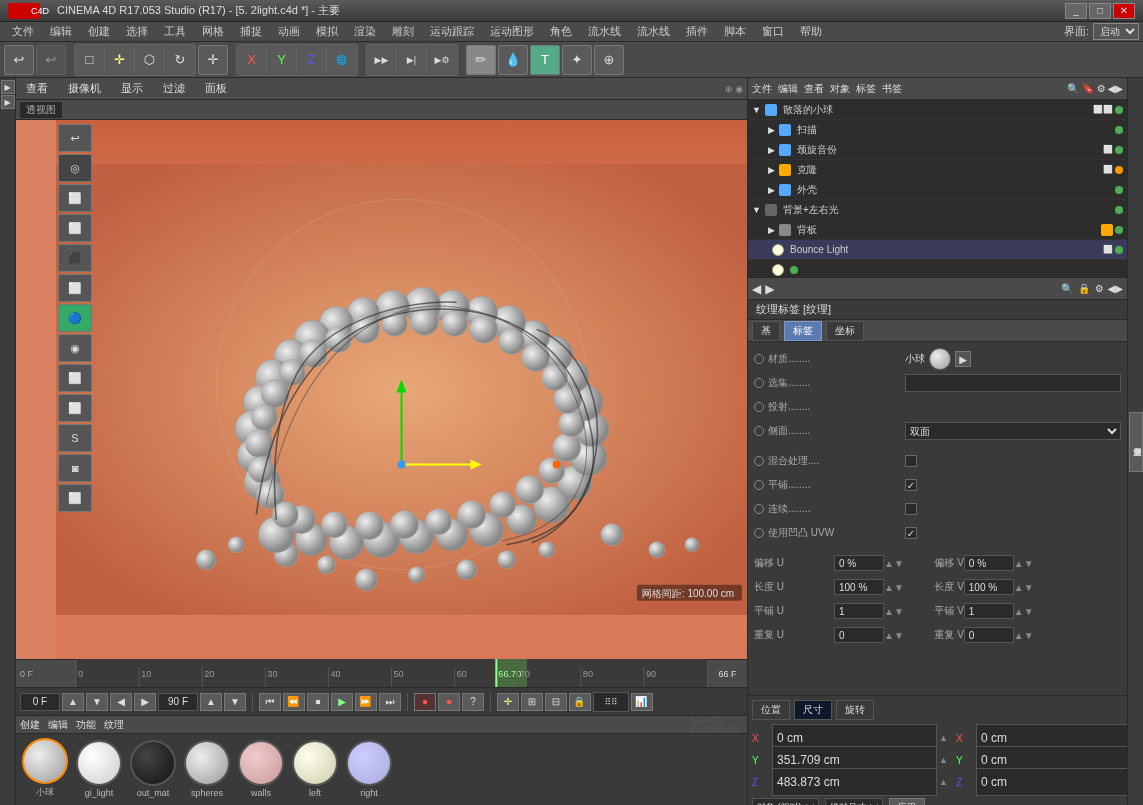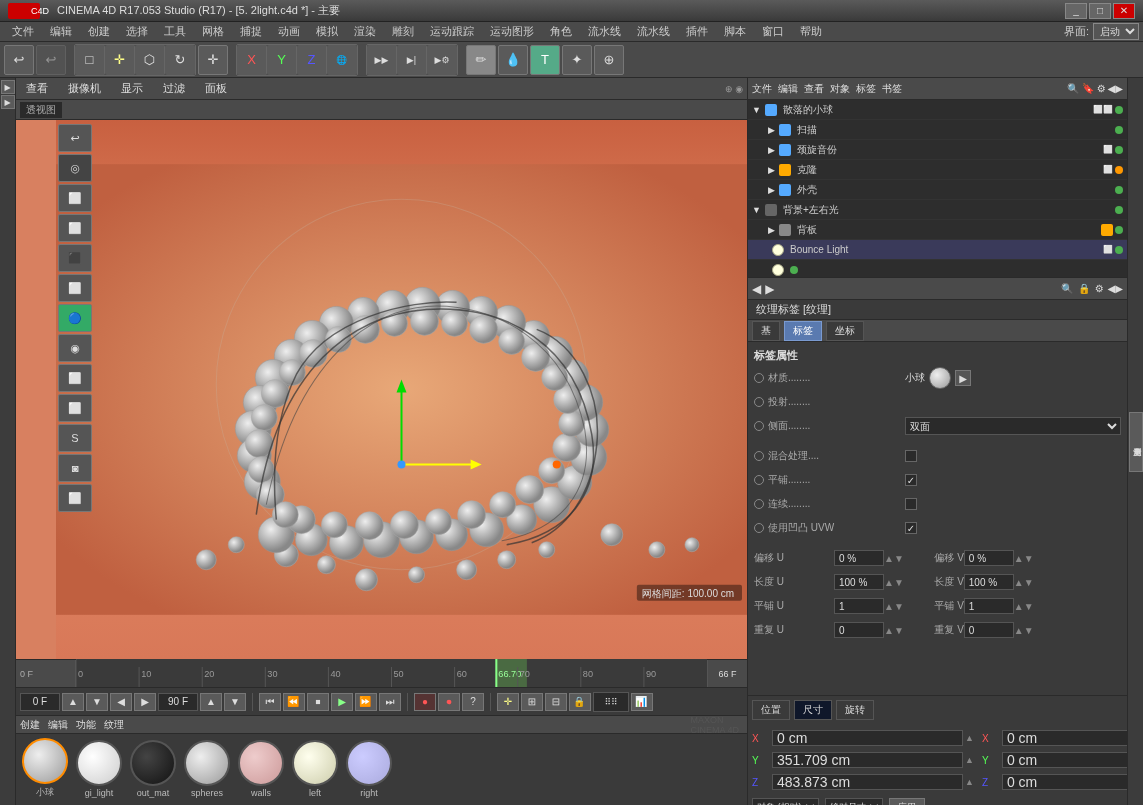--- a/index.html
+++ b/index.html
@@ -89,21 +89,21 @@
     .attr-input { width: 100%; height: 18px; background: #2a2a2a; border: 1px solid #555; color: #ddd; font-size: 10px; padding: 1px 4px; }
     .attr-select { width: 100%; height: 18px; background: #2a2a2a; border: 1px solid #555; color: #ddd; font-size: 10px; }
     .attr-check { width: 12px; height: 12px; background: #2a2a2a; border: 1px solid #666; display: flex; align-items: center; justify-content: center; }
     .checkmark { color: #ddd; font-size: 10px; }
 
     
     #coord-panel { height: 110px; background: #3a3a3a; border-top: 1px solid #2a2a2a; padding: 4px; }
     #coord-tabs { display: flex; gap: 4px; margin-bottom: 4px; }
     .coord-field { display: flex; align-items: center; height: 20px; margin-bottom: 2px; }
     .coord-label { width: 20px; font-size: 10px; color: #aaa; }
-    .coord-input { flex: 1; height: 16px; background: #2a2a2a; border: 1px solid #555; color: #ddd; font-size: 14px; padding: 1px 4px; }
+    .coord-input { flex: 1; height: 16px; background: #2a2a2a; border: 1px solid #555; color: #ddd; font-size: 12px; padding: 13px 4px; }
 
     
     ::-webkit-scrollbar { width: 8px; height: 8px; }
     ::-webkit-scrollbar-track { background: #2a2a2a; }
     ::-webkit-scrollbar-thumb { background: #666; border-radius: 2px; }
 
     
     #right-side-toolbar { width: 16px; background: #3c3c3c; border-left: 1px solid #2a2a2a; display: flex; flex-direction: column; align-items: center; padding: 2px 0; gap: 1px; writing-mode: vertical-rl; }
 
     
@@ -607,34 +607,42 @@
           <span style="cursor:pointer">◀▶</span>
         </span>
       </div>
       <div id="attr-section-title">纹理标签 [纹理]</div>
       <div id="attr-tabs">
         <span class="attr-tab">基</span>
         <span class="attr-tab active">标签</span>
         <span class="attr-tab">坐标</span>
       </div>
       <div id="attr-content">
-        <div class="attr-group-title">标签属性</div>
 
         <div class="attr-row">
           <div class="attr-label">
             <span class="radio"></span>
             <span>材质........</span>
           </div>
           <div class="attr-value" style="display:flex;align-items:center;gap:4px;">
             <span style="font-size:10px;color:#ddd">小球</span>
             <div style="width:22px;height:22px;border-radius:50%;background:radial-gradient(circle at 35% 35%, #eee, #999);border:1px solid #666;display:inline-block"></div>
             <div style="width:16px;height:16px;background:#555;border:1px solid #777;display:flex;align-items:center;justify-content:center;font-size:10px;cursor:pointer">▶</div>
           </div>
         </div>
 
+        <div class="attr-row">
+          <div class="attr-label">
+            <span class="radio"></span>
+            <span>选集........</span>
+          </div>
+          <div class="attr-value">
+            <input class="attr-input" type="text" value="" style="">
+          </div>
+        </div>
 
         <div class="attr-row">
           <div class="attr-label">
             <span class="radio"></span>
             <span>投射........</span>
           </div>
         </div>
 
         <div class="attr-row">
           <div class="attr-label">

